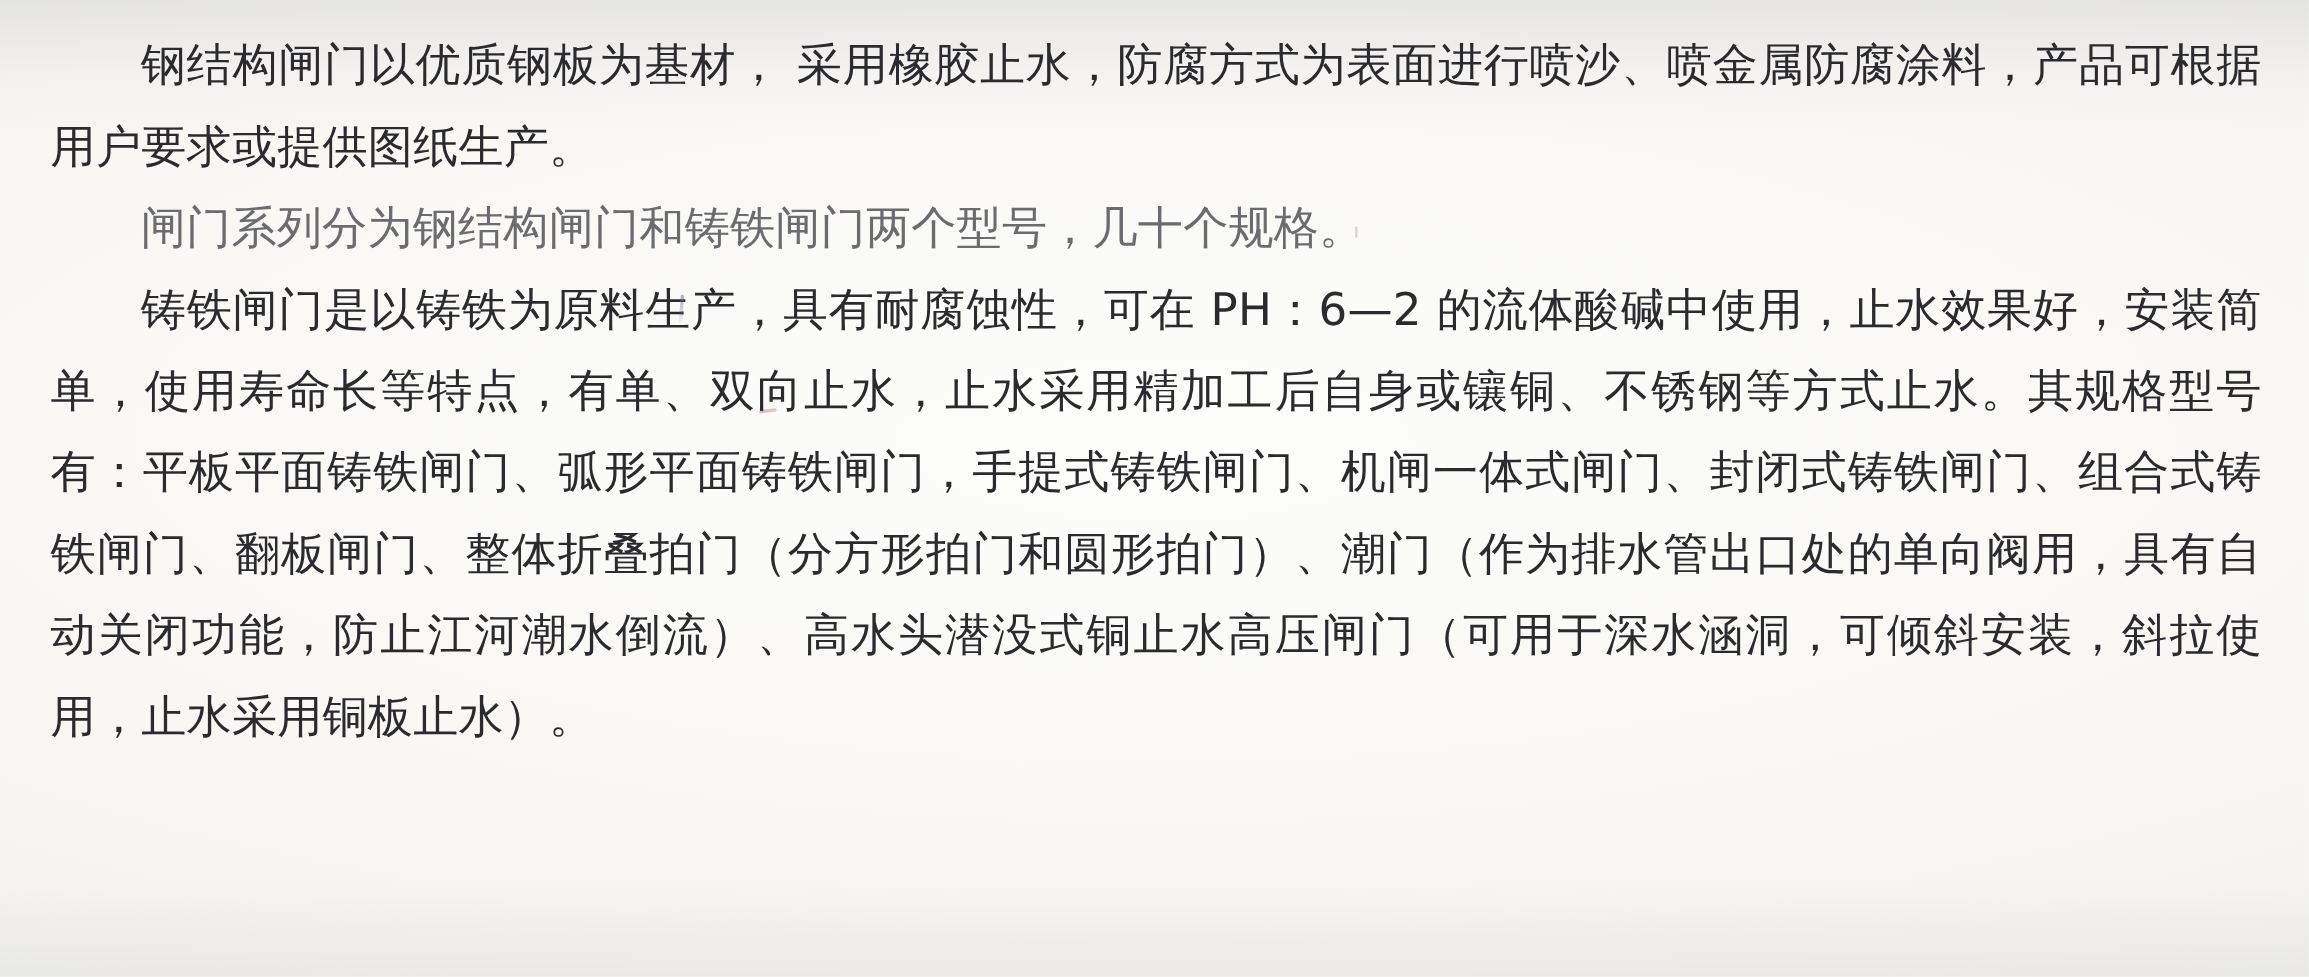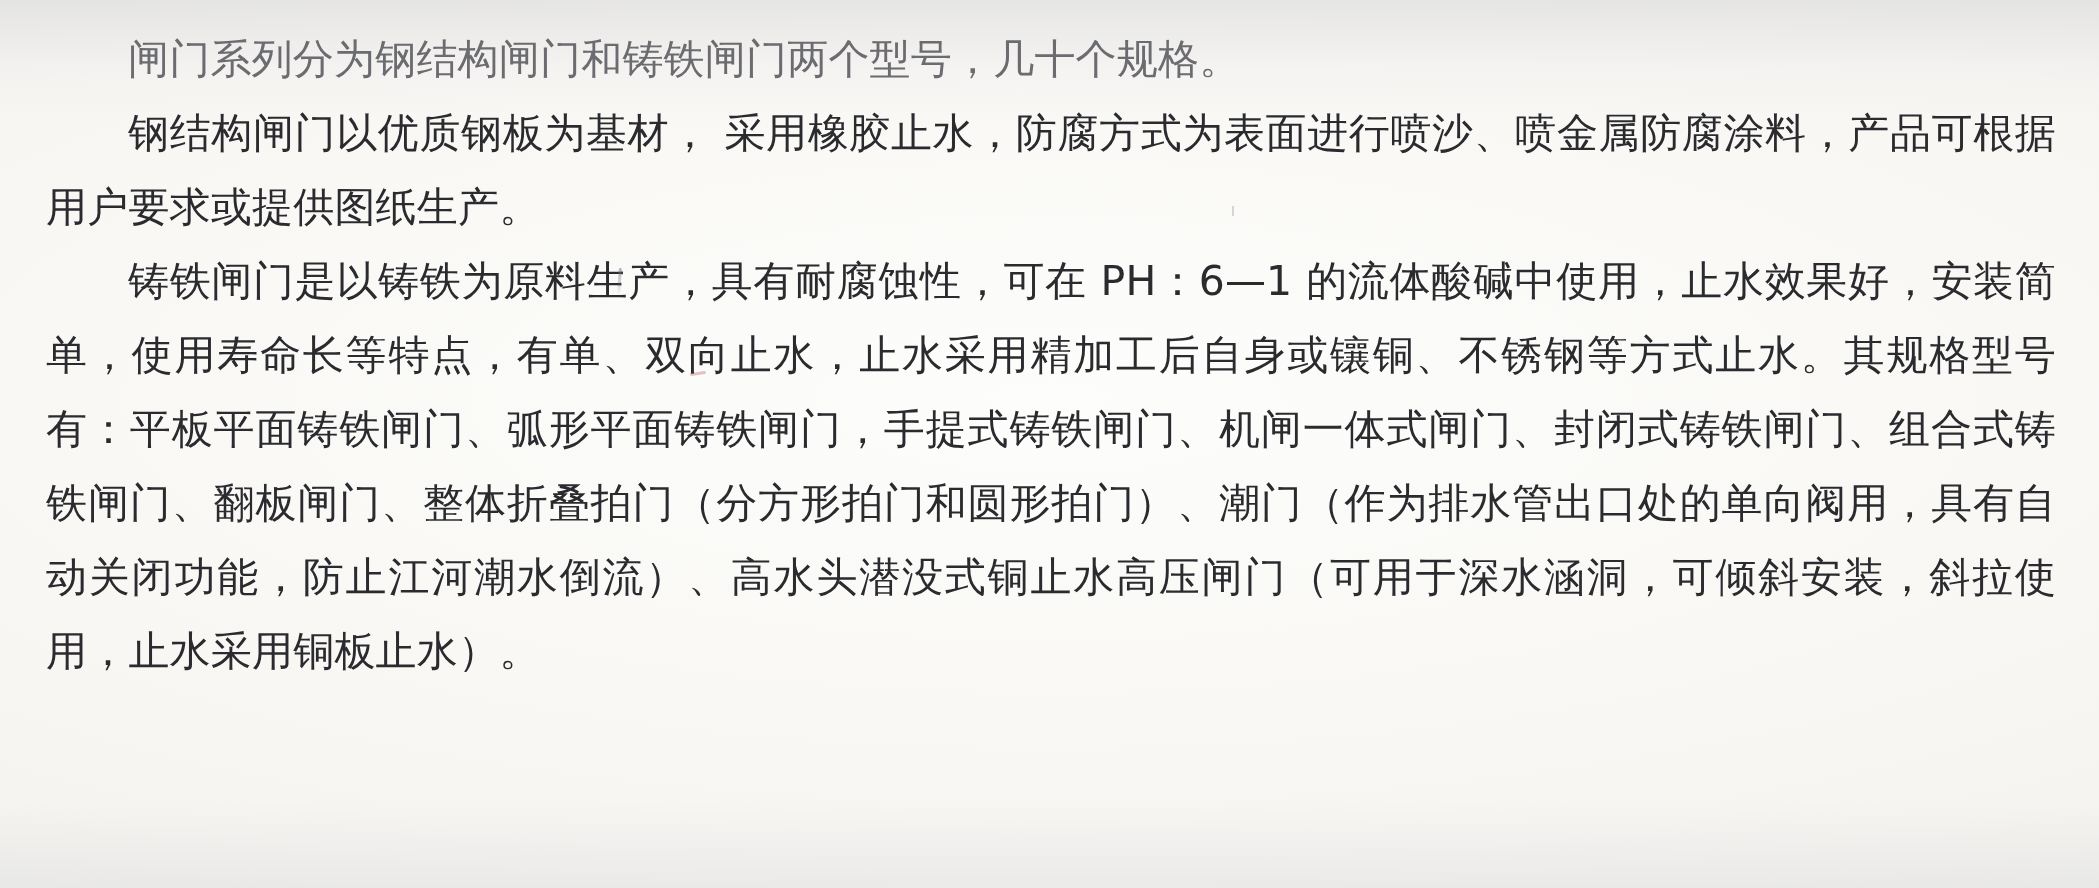--- a/index.html
+++ b/index.html
@@ -93,22 +93,22 @@
     height: 10px;
     background: rgba(150,140,150,0.35);
   }
 </style>
 </head>
 <body>
 
 <div class="page">
 
   <div class="body-text">
+    <p class="para">钢结构闸门以优质钢板为基材，  采用橡胶止水，防腐方式为表面进行喷沙、喷金属防腐涂料，产品可根据用户要求或提供图纸生产。</p>
     <p class="para first">闸门系列分为钢结构闸门和铸铁闸门两个型号，几十个规格。</p>
-    <p class="para">钢结构闸门以优质钢板为基材，  采用橡胶止水，防腐方式为表面进行喷沙、喷金属防腐涂料，产品可根据用户要求或提供图纸生产。</p>
-    <p class="para">铸铁闸门是以铸铁为原料生产，具有耐腐蚀性，可在 PH：6—1 的流体酸碱中使用，止水效果好，安装简单，使用寿命长等特点，有单、双向止水，止水采用精加工后自身或镶铜、不锈钢等方式止水。其规格型号有：平板平面铸铁闸门、弧形平面铸铁闸门，手提式铸铁闸门、机闸一体式闸门、封闭式铸铁闸门、组合式铸铁闸门、翻板闸门、整体折叠拍门（分方形拍门和圆形拍门）、潮门（作为排水管出口处的单向阀用，具有自动关闭功能，防止江河潮水倒流）、高水头潜没式铜止水高压闸门（可用于深水涵洞，可倾斜安装，斜拉使用，止水采用铜板止水）。</p>
+    <p class="para">铸铁闸门是以铸铁为原料生产，具有耐腐蚀性，可在 PH：6—2 的流体酸碱中使用，止水效果好，安装简单，使用寿命长等特点，有单、双向止水，止水采用精加工后自身或镶铜、不锈钢等方式止水。其规格型号有：平板平面铸铁闸门、弧形平面铸铁闸门，手提式铸铁闸门、机闸一体式闸门、封闭式铸铁闸门、组合式铸铁闸门、翻板闸门、整体折叠拍门（分方形拍门和圆形拍门）、潮门（作为排水管出口处的单向阀用，具有自动关闭功能，防止江河潮水倒流）、高水头潜没式铜止水高压闸门（可用于深水涵洞，可倾斜安装，斜拉使用，止水采用铜板止水）。</p>
   </div>
 
   <div class="mark mark-1"></div>
   <div class="mark mark-2"></div>
   <div class="mark mark-3"></div>
 
 </div>
 
 </body></html>

